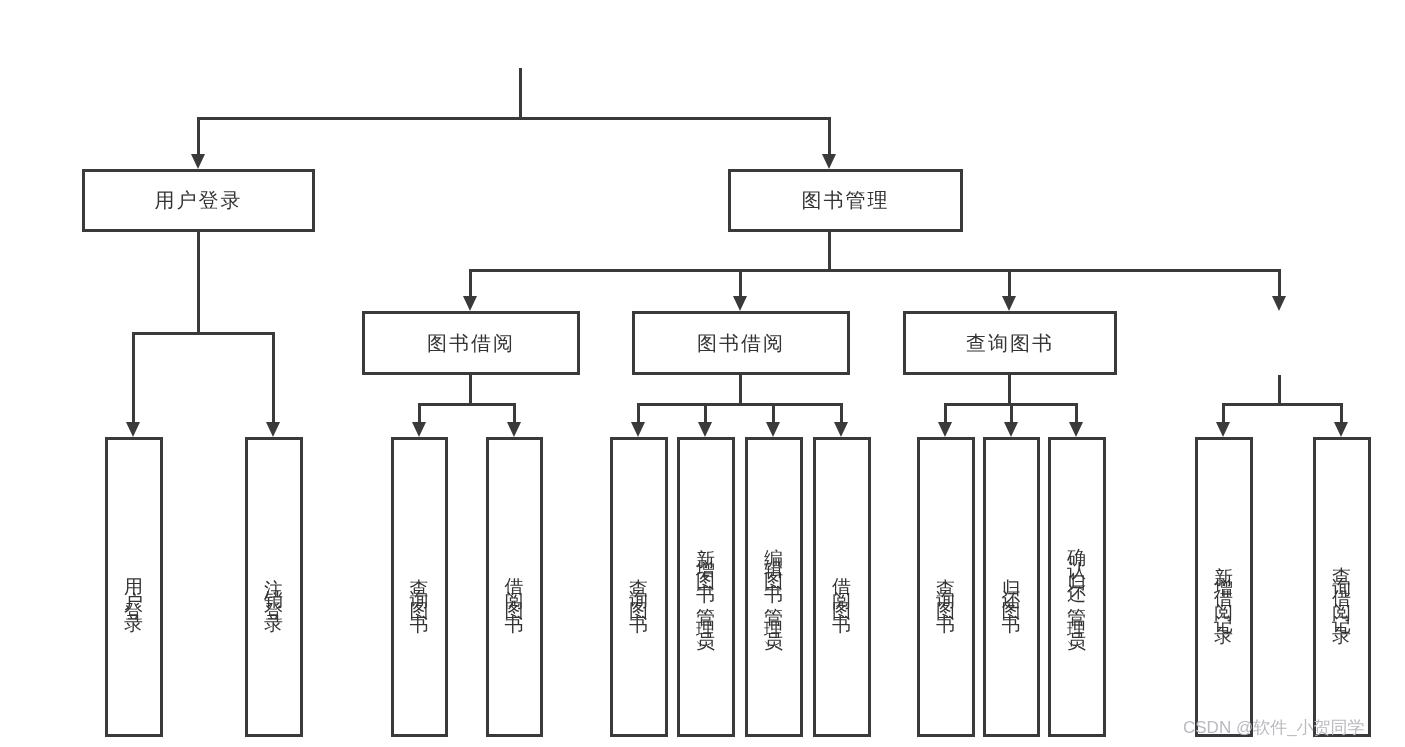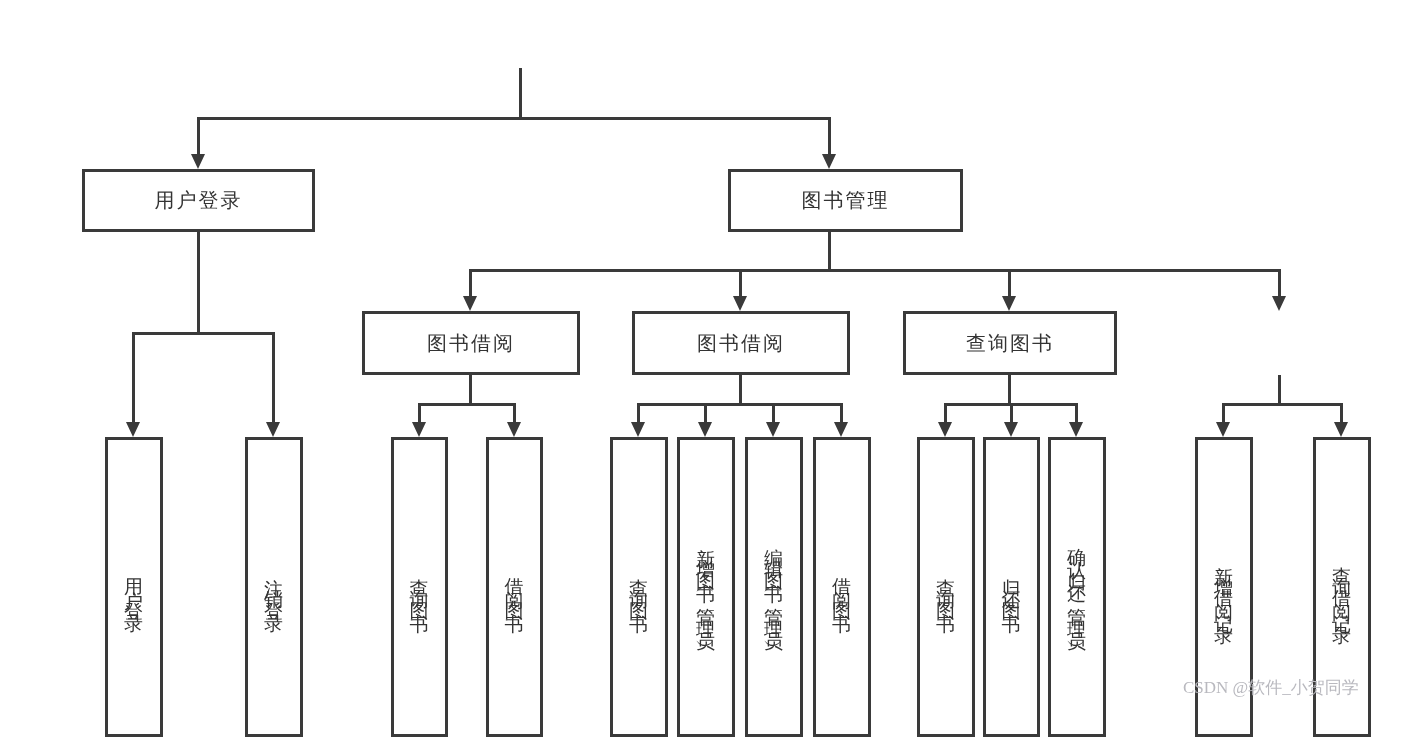--- a/index.html
+++ b/index.html
@@ -41,26 +41,25 @@
   .arrow {
     position: absolute;
     width: 0; height: 0;
     border-left: 7px solid transparent;
     border-right: 7px solid transparent;
     border-top: 15px solid #3a3a3a;
   }
   .watermark {
     position: absolute;
     left: 1183px;
-    top: 676px;
+    top: 716px;
     font-size: 17px;
     color: #b9b9bf;
     white-space: nowrap;
     z-index: 5;
-    font-family: Liberation Serif, serif;
   }
 </style>
 </head>
 <body>
 
 <div class="canvas">
 
 
   <div class="node h-node" style="left:82px; top:169px; width:233px; height:63px;">
     <span>用户登录</span>

